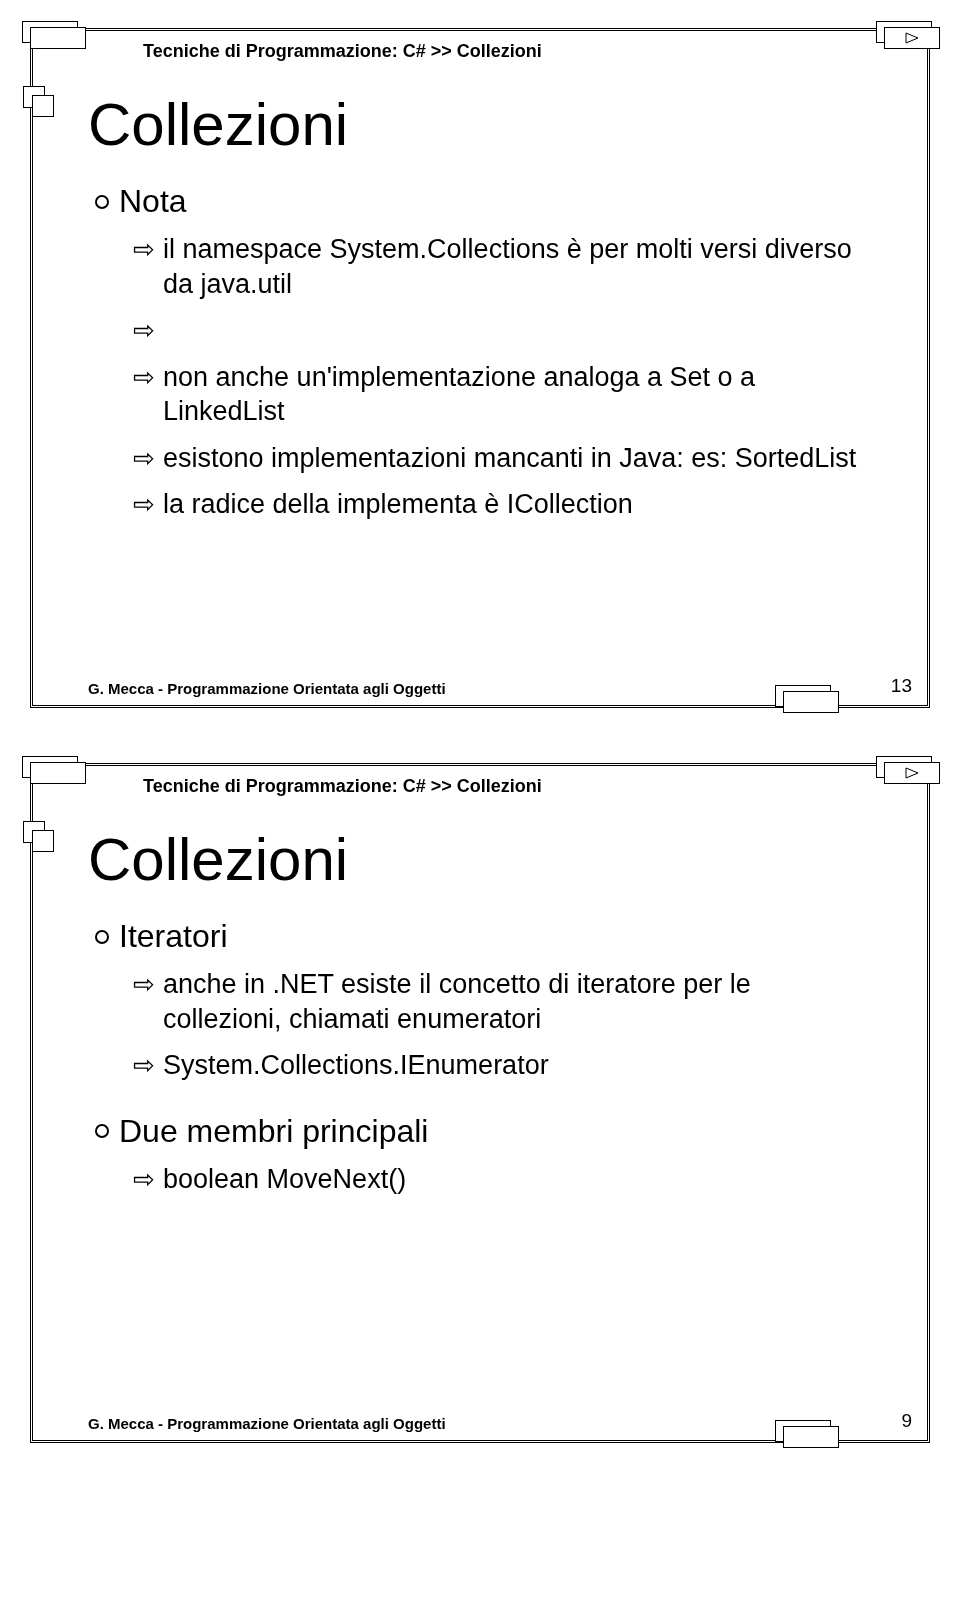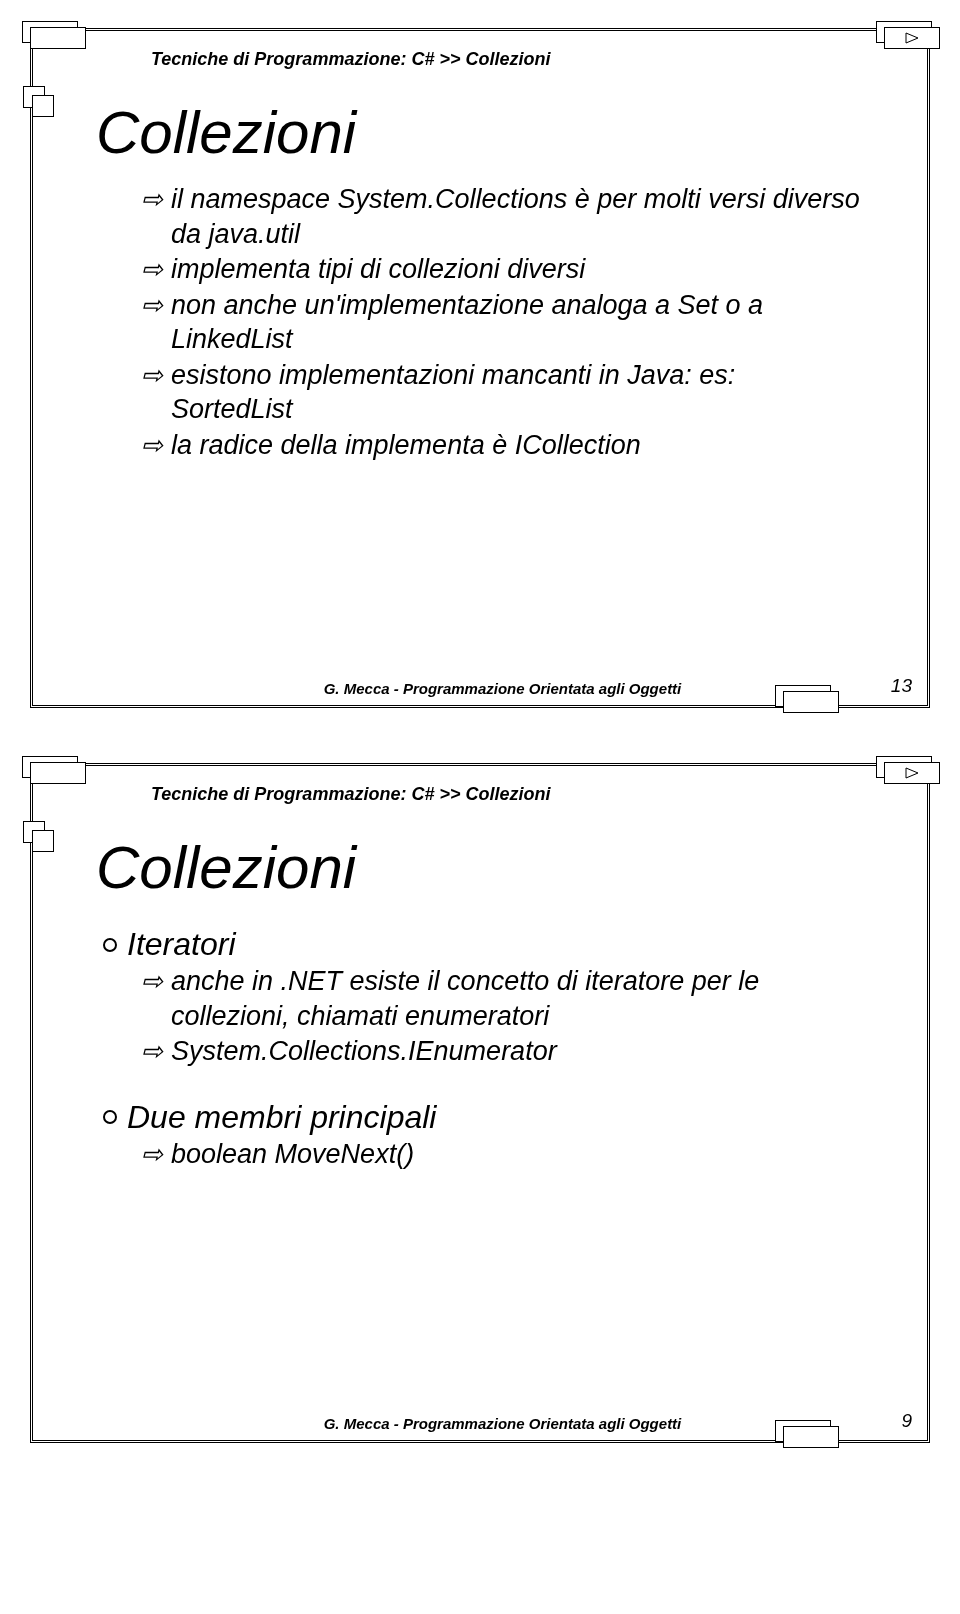--- a/index.html
+++ b/index.html
@@ -6,24 +6,23 @@
   body {
     font-family: Arial, Helvetica, sans-serif;
     background: #fff;
     width: 960px;
     margin: 0 auto;
     color: #000;
   }
   .slide {
     border: 3px double #000;
     margin: 28px 30px 55px 30px;
-    padding: 8px;
+    padding: 0;
     position: relative;
     min-height: 680px;
-    font-style: italic;
   }
   .slide-header {
     font-size: 18px;
     font-weight: bold;
     padding: 10px 110px 10px 110px;
     position: relative;
   }
   .header-boxes-wrap-left {
     position: absolute;
     left: -11px;
@@ -77,21 +76,21 @@
   }
   .level1 {
     font-size: 32px;
     color: #000;
     margin-top: 10px;
   }
   .level2 {
     font-size: 27px;
     color: #000;
     margin-left: 40px;
-    margin-top: 1px;
+    margin-top: 12px;
     line-height: 1.28;
   }
   .level2 .arrow {
     display: inline-block;
     margin-left: -30px;
     width: 30px;
     vertical-align: top;
     color: #000;
   }
   .arrow-sym::before {
@@ -99,21 +98,20 @@
     font-size: 26px;
     line-height: 1;
   }
   .slide-footer {
     position: absolute;
     bottom: 8px;
     left: 55px;
     right: 10px;
     font-size: 15px;
     font-weight: bold;
-    text-align: center;
   }
   .slide-number {
     position: absolute;
     right: 15px;
     bottom: 8px;
     font-size: 19px;
   }
   .small-square {
     position: absolute;
     left: -10px;
@@ -165,22 +163,25 @@
   <div class="slide-header">Tecniche di Programmazione: C# &gt;&gt; Collezioni</div>
 
   <div class="small-square">
     <div class="box-back"></div>
     <div class="box-front"></div>
   </div>
 
   <div class="slide-title">Collezioni</div>
 
   <div class="content">
+    <div class="level1">
+      <span class="circle-bullet"></span><span>Nota</span>
+    </div>
     <div class="level2"><span class="arrow arrow-sym"></span><span>il namespace System.Collections è per molti versi diverso da java.util</span></div>
-    <div class="level2"><span class="arrow arrow-sym"></span><span>implementa tipi di collezioni diversi</span></div>
+    <div class="level2"><span class="arrow arrow-sym"></span></div>
     <div class="level2"><span class="arrow arrow-sym"></span><span>non anche un'implementazione analoga a Set o a LinkedList</span></div>
     <div class="level2"><span class="arrow arrow-sym"></span><span>esistono implementazioni mancanti in Java: es: SortedList</span></div>
     <div class="level2"><span class="arrow arrow-sym"></span><span>la radice della implementa è ICollection</span></div>
   </div>
 
   <div class="footer-boxes-wrap">
     <div class="stacked-boxes">
       <div class="box-back"></div>
       <div class="box-front"></div>
     </div>

